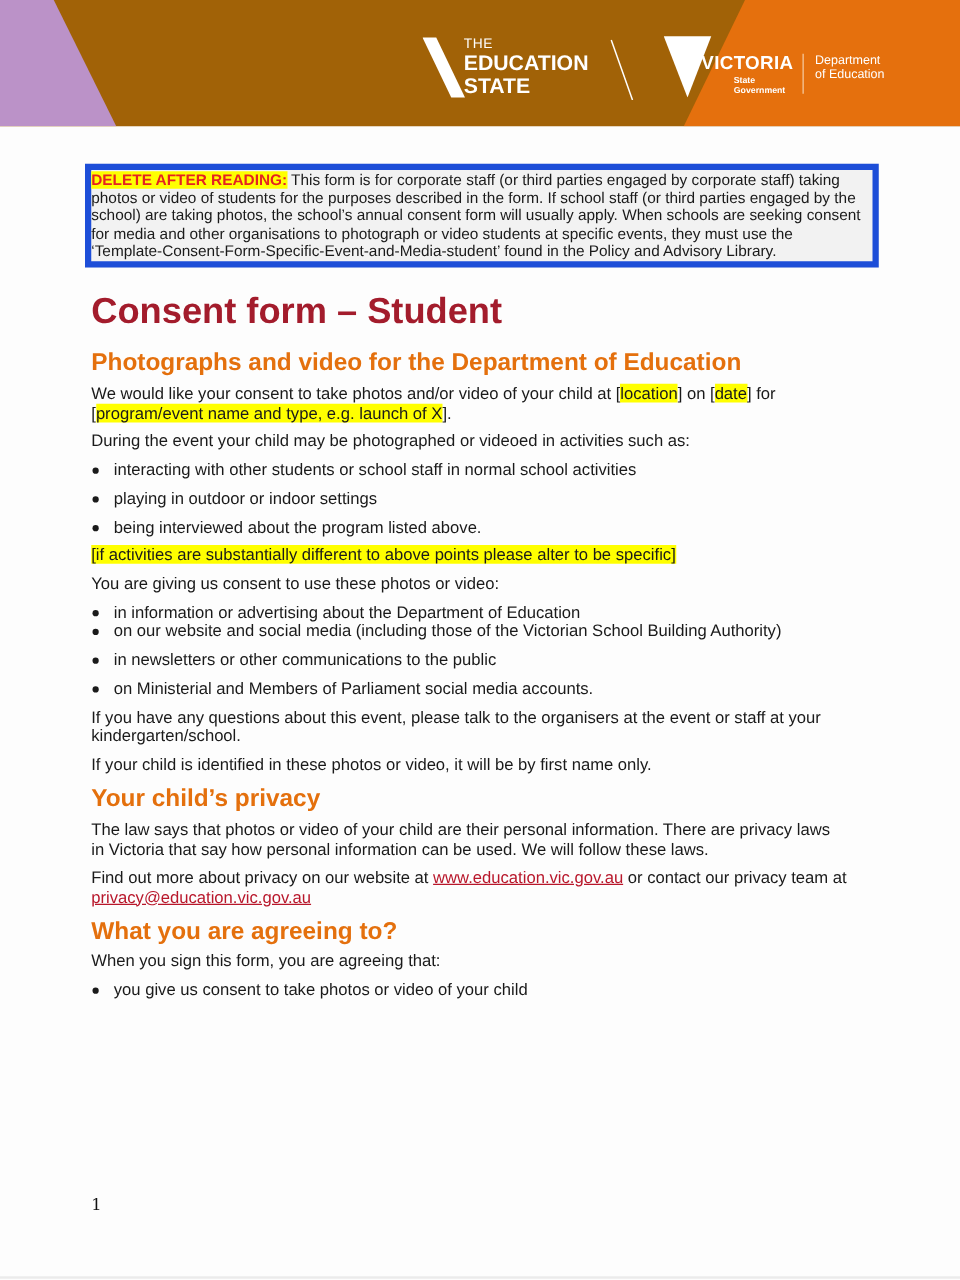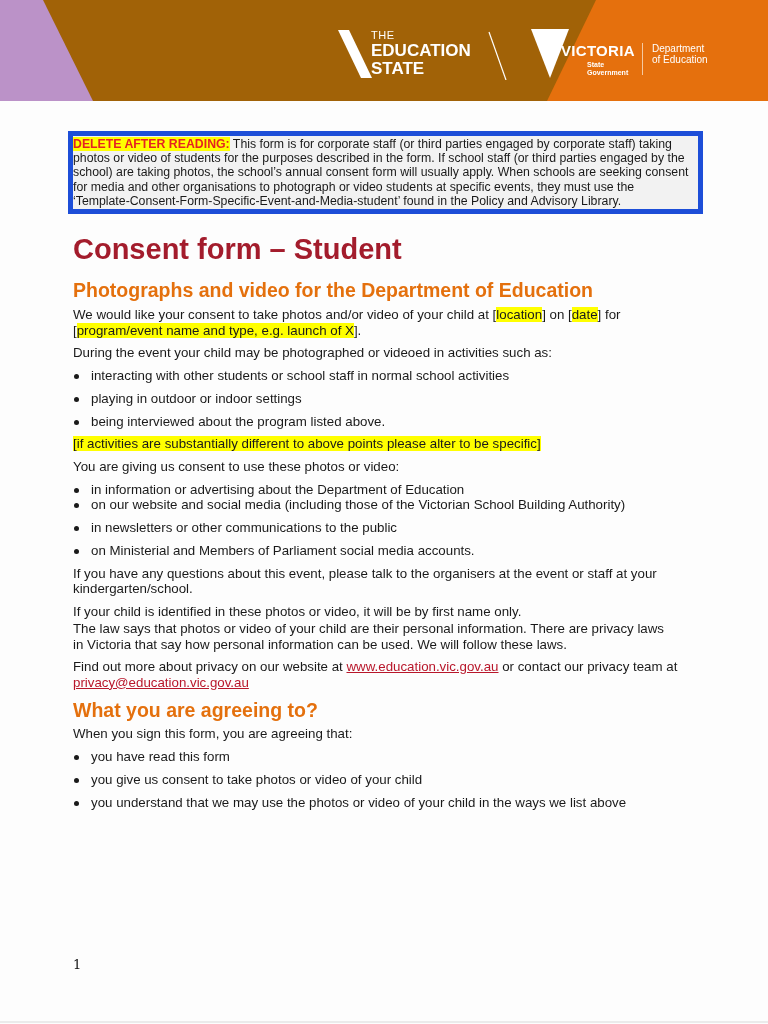--- a/index.html
+++ b/index.html
@@ -127,26 +127,25 @@
   <ul style="margin-top:7px;">
     <li style="margin-top:7.5px;">in information or advertising about the Department of Education</li>
     <li>on our website and social media (including those of the Victorian School Building Authority)</li>
     <li style="margin-top:7.5px;">in newsletters or other communications to the public</li>
     <li style="margin-top:7.5px;">on Ministerial and Members of Parliament social media accounts.</li>
   </ul>
 
   <p style="margin-top:7px;width:605px;">If you have any questions about this event, please talk to the organisers at the event or staff at your kindergarten/school.</p>
   <p style="margin-top:7px;">If your child is identified in these photos or video, it will be by first name only.</p>
 
+  <h2 style="margin-top:5px;">Your child’s privacy</h2>
   <p style="margin-top:2px;width:605px;">The law says that photos or video of your child are their personal information. There are privacy laws in Victoria that say how personal information can be used. We will follow these laws.</p>
   <p style="margin-top:7px;width:605px;"><span>Find out more about privacy on our website at </span><a href="#">www.education.vic.gov.au</a><span> or contact our privacy team at </span><a href="#">privacy@education.vic.gov.au</a></p>
 
   <h2 style="margin-top:5px;">What you are agreeing to?</h2>
   <p style="margin-top:1px;">When you sign this form, you are agreeing that:</p>
   <ul style="margin-top:7px;">
-    <li>you have read this form</li>
     <li style="margin-top:7.5px;">you give us consent to take photos or video of your child</li>
-    <li style="margin-top:7.5px;">you understand that we may use the photos or video of your child in the ways we list above</li>
   </ul>
 </div>
 
 <div class="pagenum">1</div>
 <div class="bottom-line"></div>
 
 </body></html>

